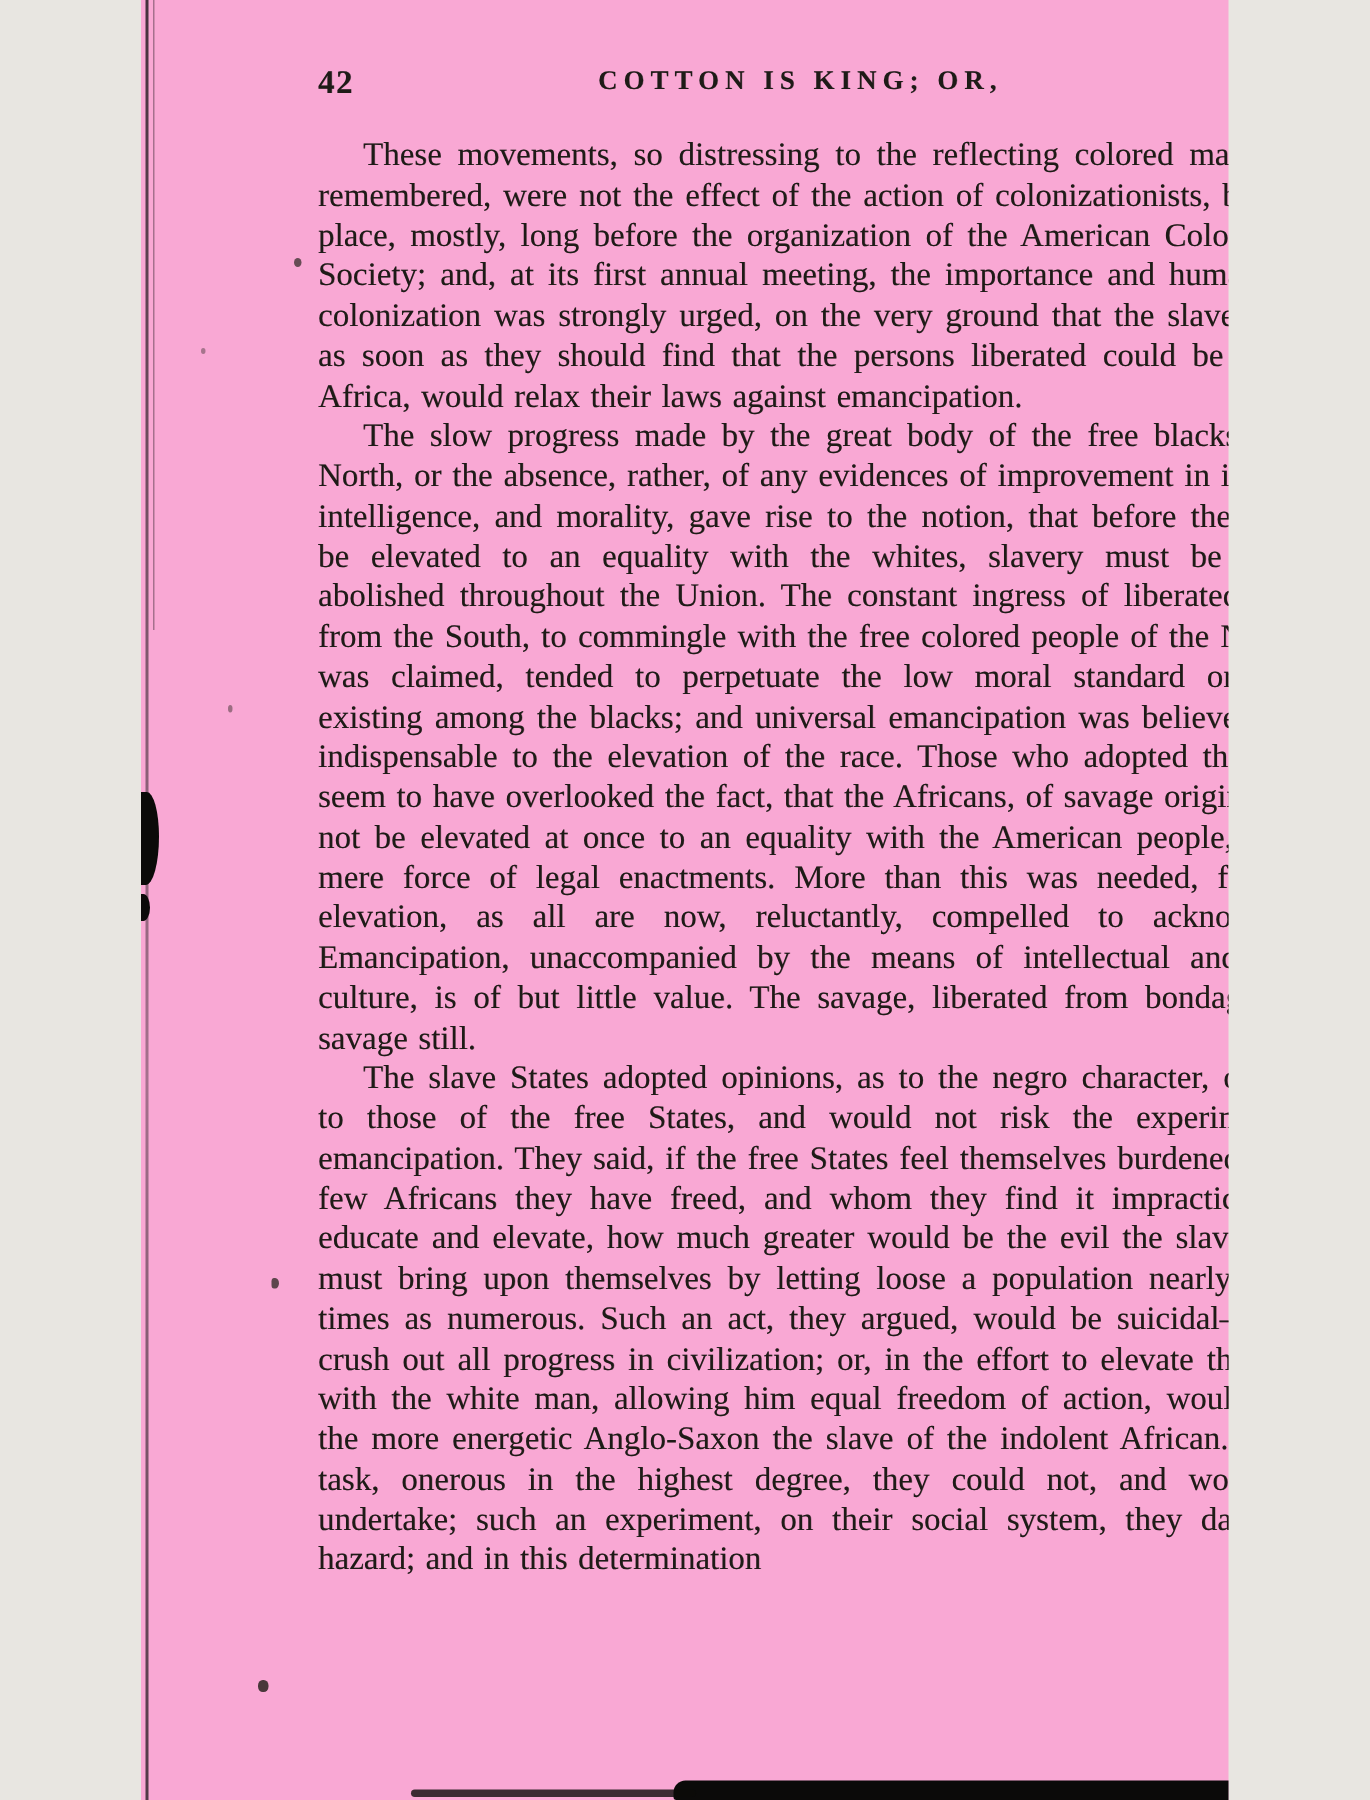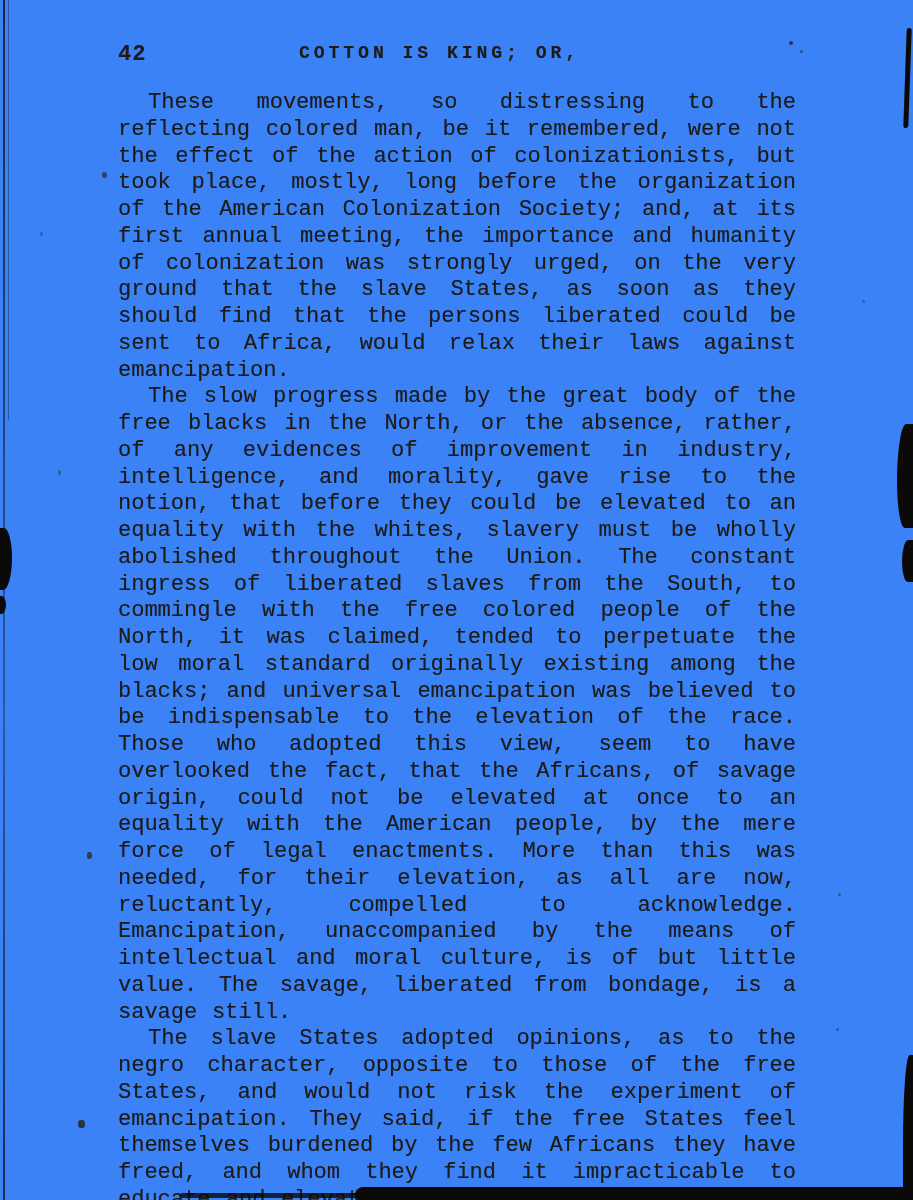--- a/index.html
+++ b/index.html
@@ -2,26 +2,26 @@
 <html><head>
 <meta charset="utf-8">
 <style>
   html, body {
     margin: 0;
     padding: 0;
     background: #e8e6e1;
   }
   .scan-page {
     position: relative;
-    width: 913px;
+    width: 725px;
     height: 1200px;
     margin: 0 auto;
-    background: #3b82f6;
+    background: #f9a8d4;
     overflow: hidden;
-    font-family: Liberation Mono, monospace;
+    font-family: Liberation Serif, serif;
     color: #1e1b17;
   }
   
   .page-header {
     position: absolute;
     left: 118px;
     top: 42px;
     width: 678px;
     height: 30px;
   }

